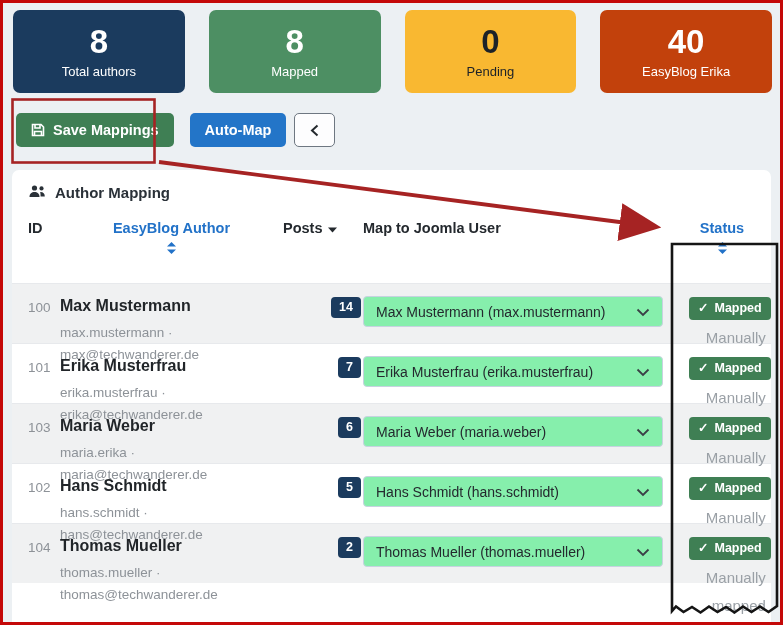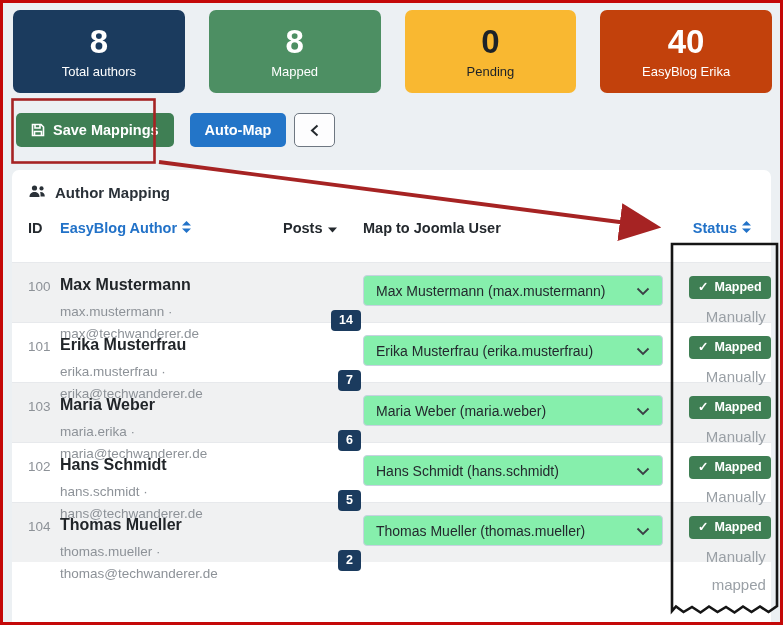--- a/index.html
+++ b/index.html
@@ -46,31 +46,31 @@
     padding:14px 16px 9px 16px;
     font-size:15px; font-weight:bold; color:#2a3138;
   }
   .trow {
     display:grid;
     grid-template-columns:32px 223px 80px 312px 1fr;
     padding:0 16px; align-items:start;
   }
   .thead { padding-top:10px; padding-bottom:26px; font-size:14.5px; font-weight:bold; color:#24292e; }
   .thead .sortable { display:flex; align-items:center; gap:5px; cursor:pointer; }
-  .thead .blue { color:#2272c8; }
+  .thead .blue { color:#2272c8;flex-direction:column; }
   .th-status { justify-content:center; padding-left:14px; }
   .sort-ic { flex:0 0 auto; }
 
   .row { height:60px; padding-top:13px; border-top:1px solid #e7e9ec; }
   .row.alt { background:#f0f1f2; }
 
   .cell-id { font-size:13.5px; color:#8d9298; padding-top:3px; }
   .author-name { font-size:16px; font-weight:bold; color:#212529; margin-bottom:7px; }
   .author-sub { font-size:13.5px; color:#8d9298; line-height:1.62; white-space:pre-line; }
-  .cell-posts { display:flex; justify-content:flex-end; padding-right:2px;margin-top:34px; }
+  .cell-posts { display:flex; justify-content:flex-end; padding-right:2px; }
   .post-badge {
     color:#fff; font-size:12.5px; font-weight:bold;
     padding:4px 8px; border-radius:4px; line-height:1;
   }
   .select {
     width:300px; height:31px; margin-top:-1px;
     background:#86efac; border:1px solid #c7d2e0; border-radius:4px;
     display:flex; align-items:center; justify-content:space-between;
     padding:0 12px; font-size:14px; color:#24292e; cursor:pointer;
   }

